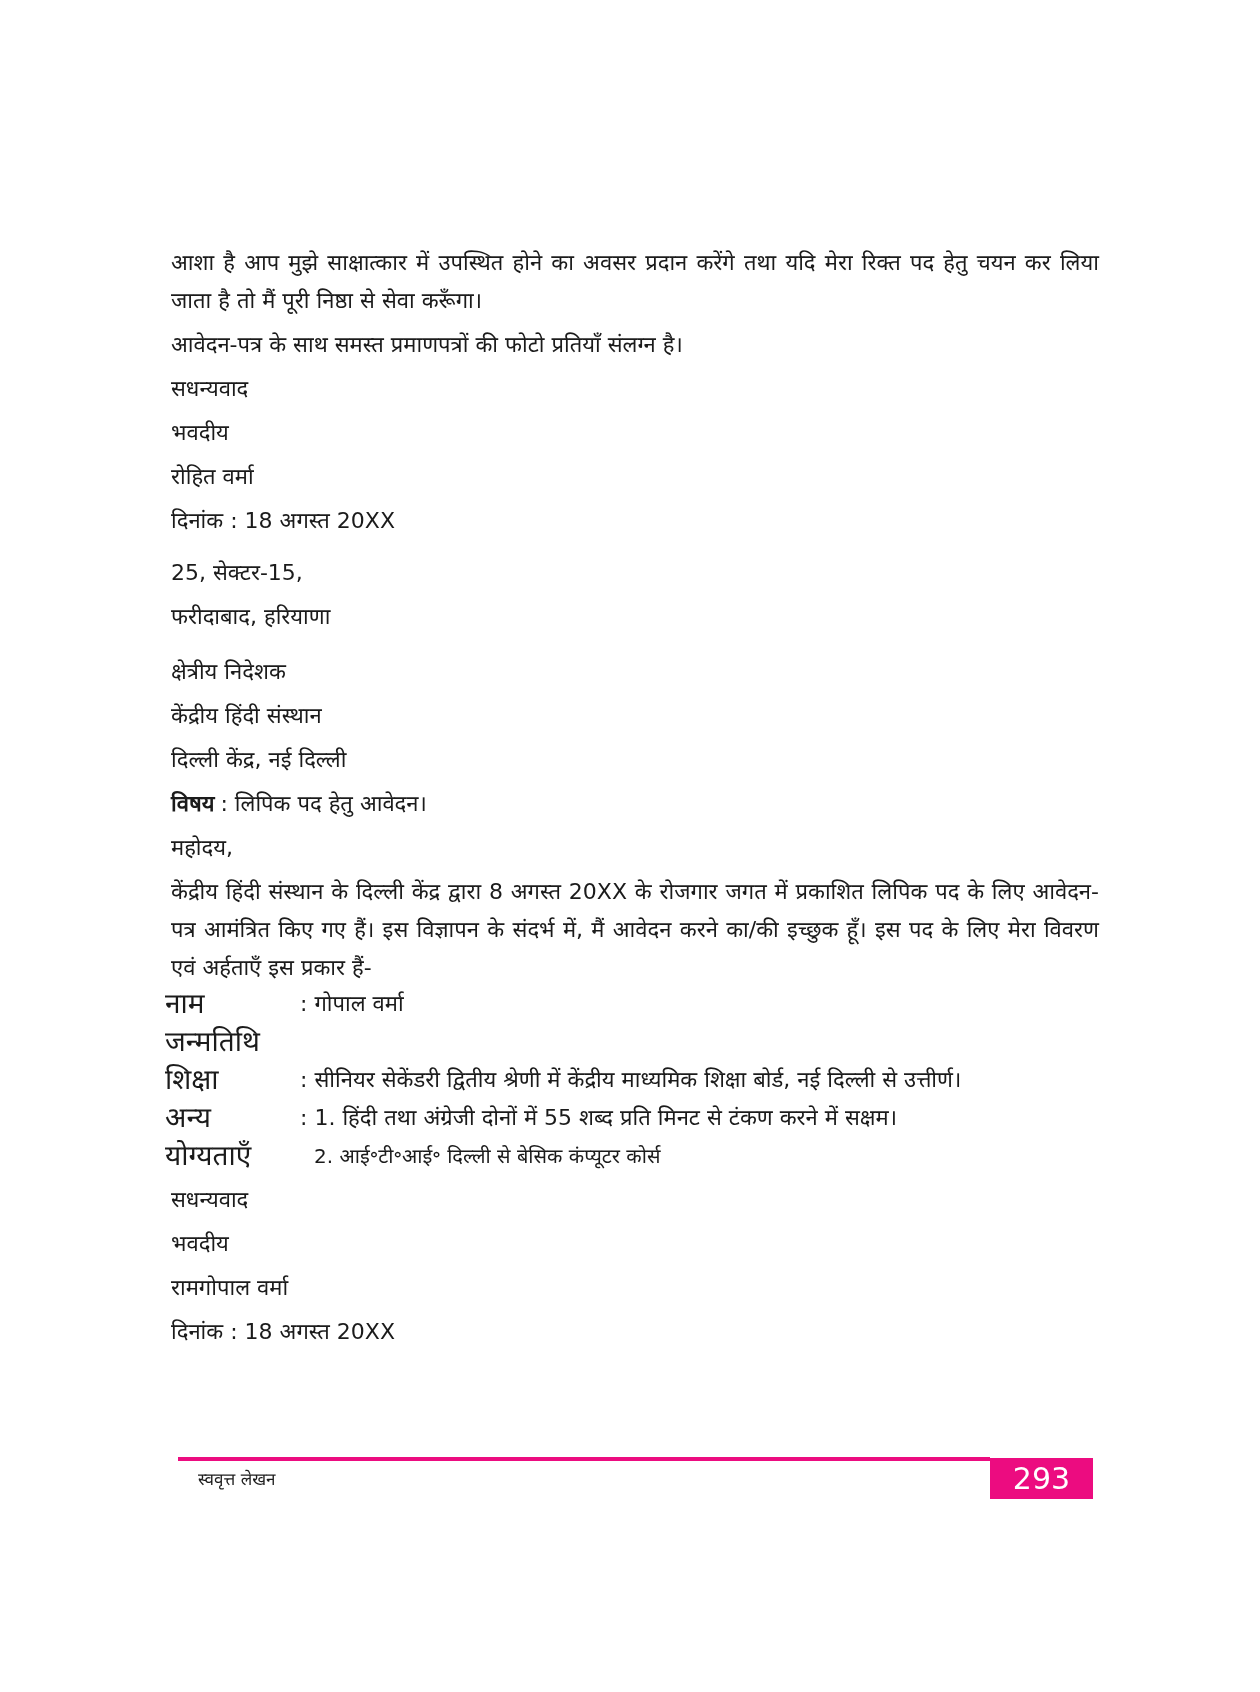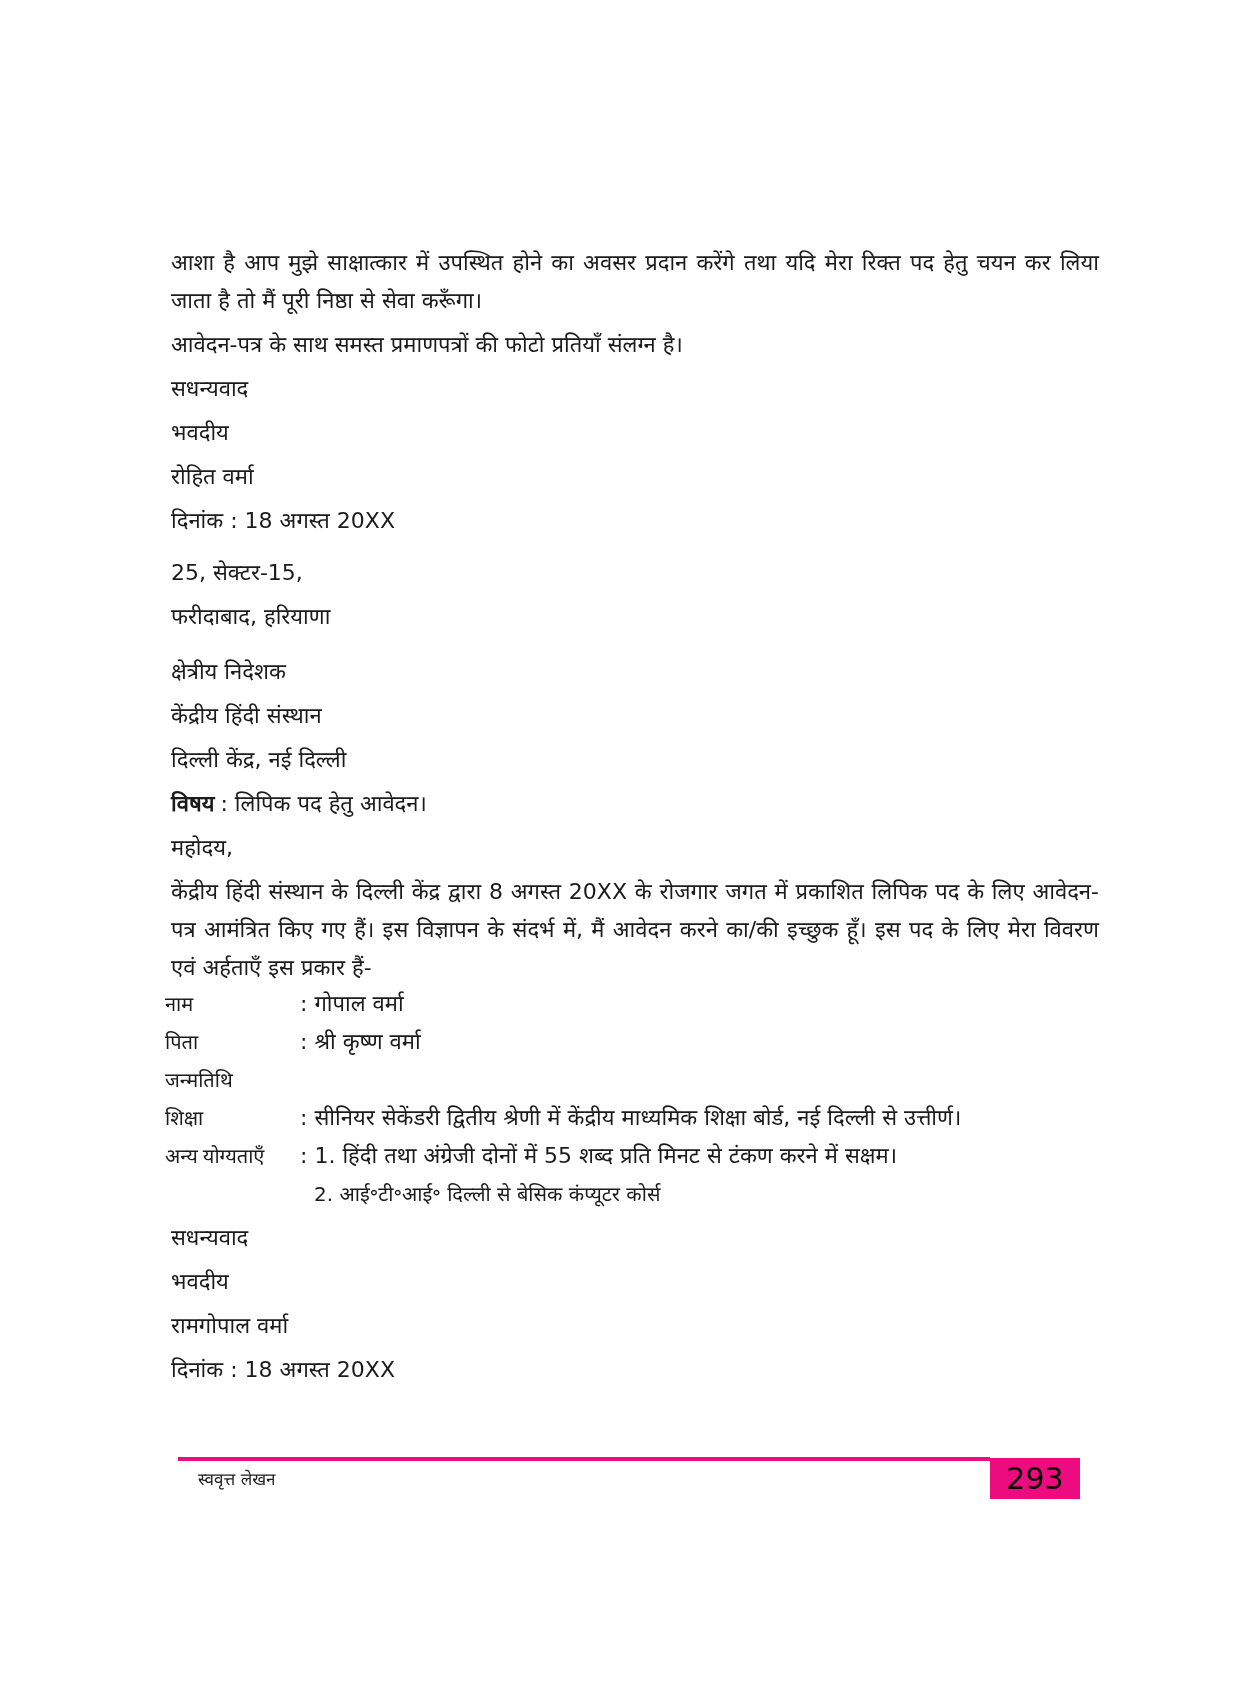--- a/index.html
+++ b/index.html
@@ -47,23 +47,22 @@
   .subject-text{margin-left:6px;}
   .details{
     margin-top:-8px;
   }
   .detail-row{
     display:flex;
     align-items:flex-start;
   }
   .detail-label{
     flex:0 0 135px;
-    font-size:20px;
+    font-size:28px;
     line-height:38px;
-    font-family:Liberation Serif, serif;
   }
   .detail-value{
     flex:1 1 auto;
     font-size:22px;
     line-height:38px;
     white-space:nowrap;
   }
   .detail-subline{
     font-size:20px;
     line-height:38px;
@@ -84,24 +83,24 @@
     top:1468px;
     font-size:17px;
     line-height:22px;
     color:var(--ink);
     margin-left:20px;
   }
   .page-badge{
     position:absolute;
     left:990px;
     top:1458px;
-    width:90px;
+    width:103px;
     height:41px;
     background:var(--accent);
-    color:#000000;
+    color:#ffffff;
     font-size:30px;
     line-height:41px;
     text-align:center;
     font-family:"DejaVu Sans", sans-serif;
   }
 </style>
 </head>
 <body>
 
 <div class="page">
@@ -133,24 +132,20 @@
 
     <p class="line para">केंद्रीय हिंदी संस्थान के दिल्ली केंद्र द्वारा 8 अगस्त 20XX के रोजगार जगत में प्रकाशित लिपिक पद के लिए आवेदन-पत्र आमंत्रित किए गए हैं। इस विज्ञापन के संदर्भ में, मैं आवेदन करने का/की इच्छुक हूँ। इस पद के लिए मेरा विवरण एवं अर्हताएँ इस प्रकार हैं-</p>
 
     <div class="details">
 
       <div class="detail-row">
         <div class="detail-label">नाम</div>
         <div class="detail-value">: गोपाल वर्मा</div>
       </div>
 
-      <div class="detail-row">
-        <div class="detail-label">पिता</div>
-        <div class="detail-value">: श्री कृष्ण वर्मा</div>
-      </div>
 
       <div class="detail-row">
         <div class="detail-label">जन्मतिथि</div>
       </div>
 
       <div class="detail-row">
         <div class="detail-label">शिक्षा</div>
         <div class="detail-value">: सीनियर सेकेंडरी द्वितीय श्रेणी में केंद्रीय माध्यमिक शिक्षा बोर्ड, नई दिल्ली से उत्तीर्ण।</div>
       </div>
 

